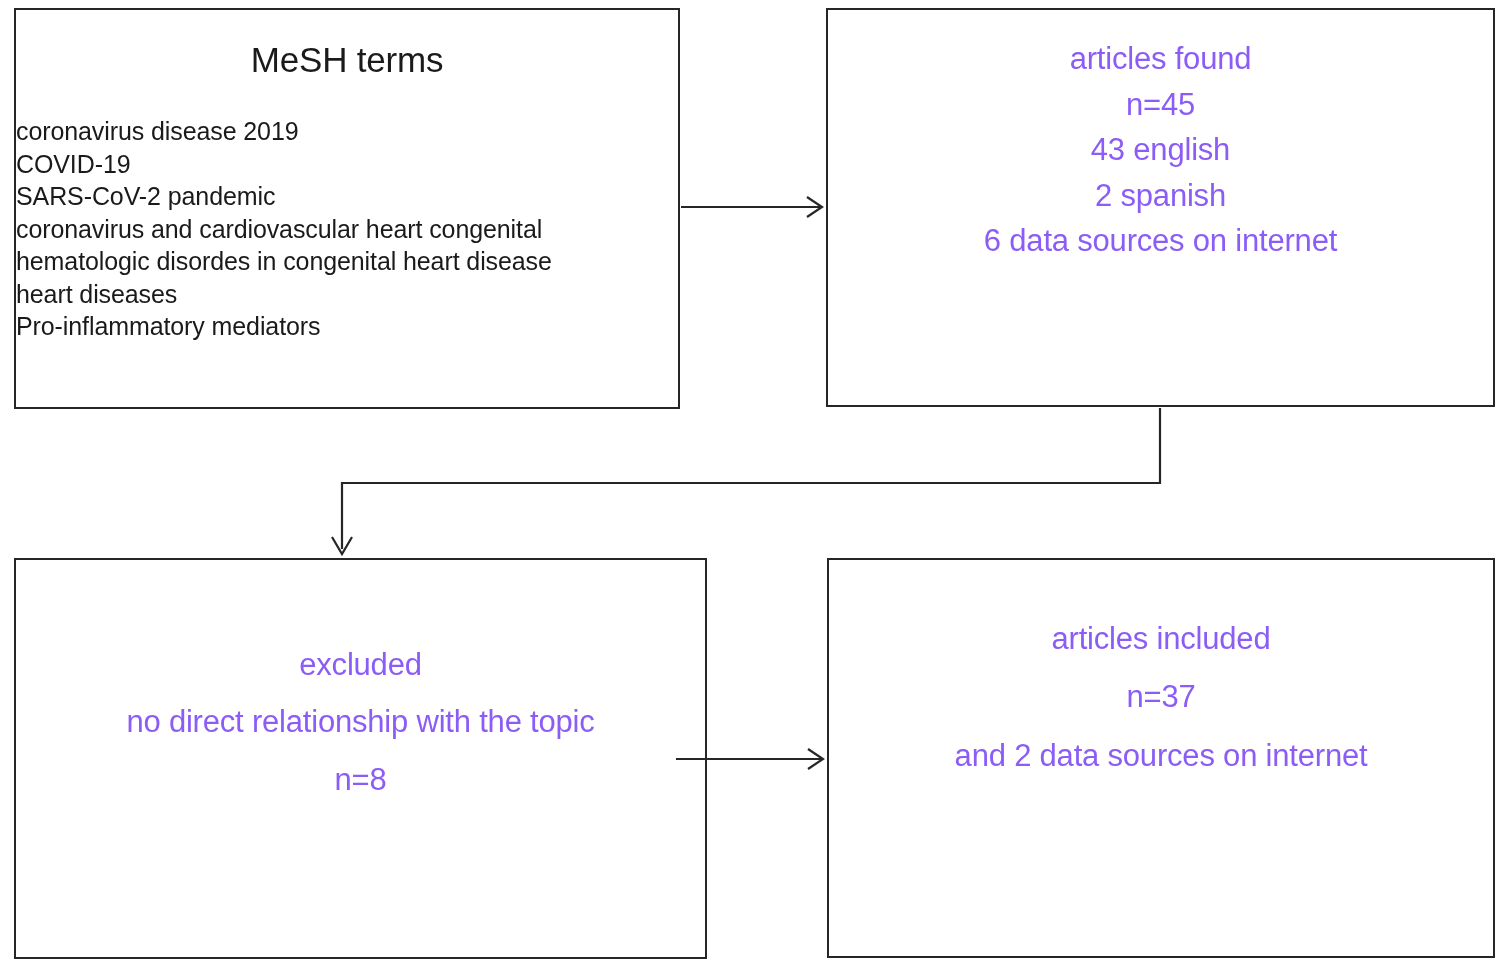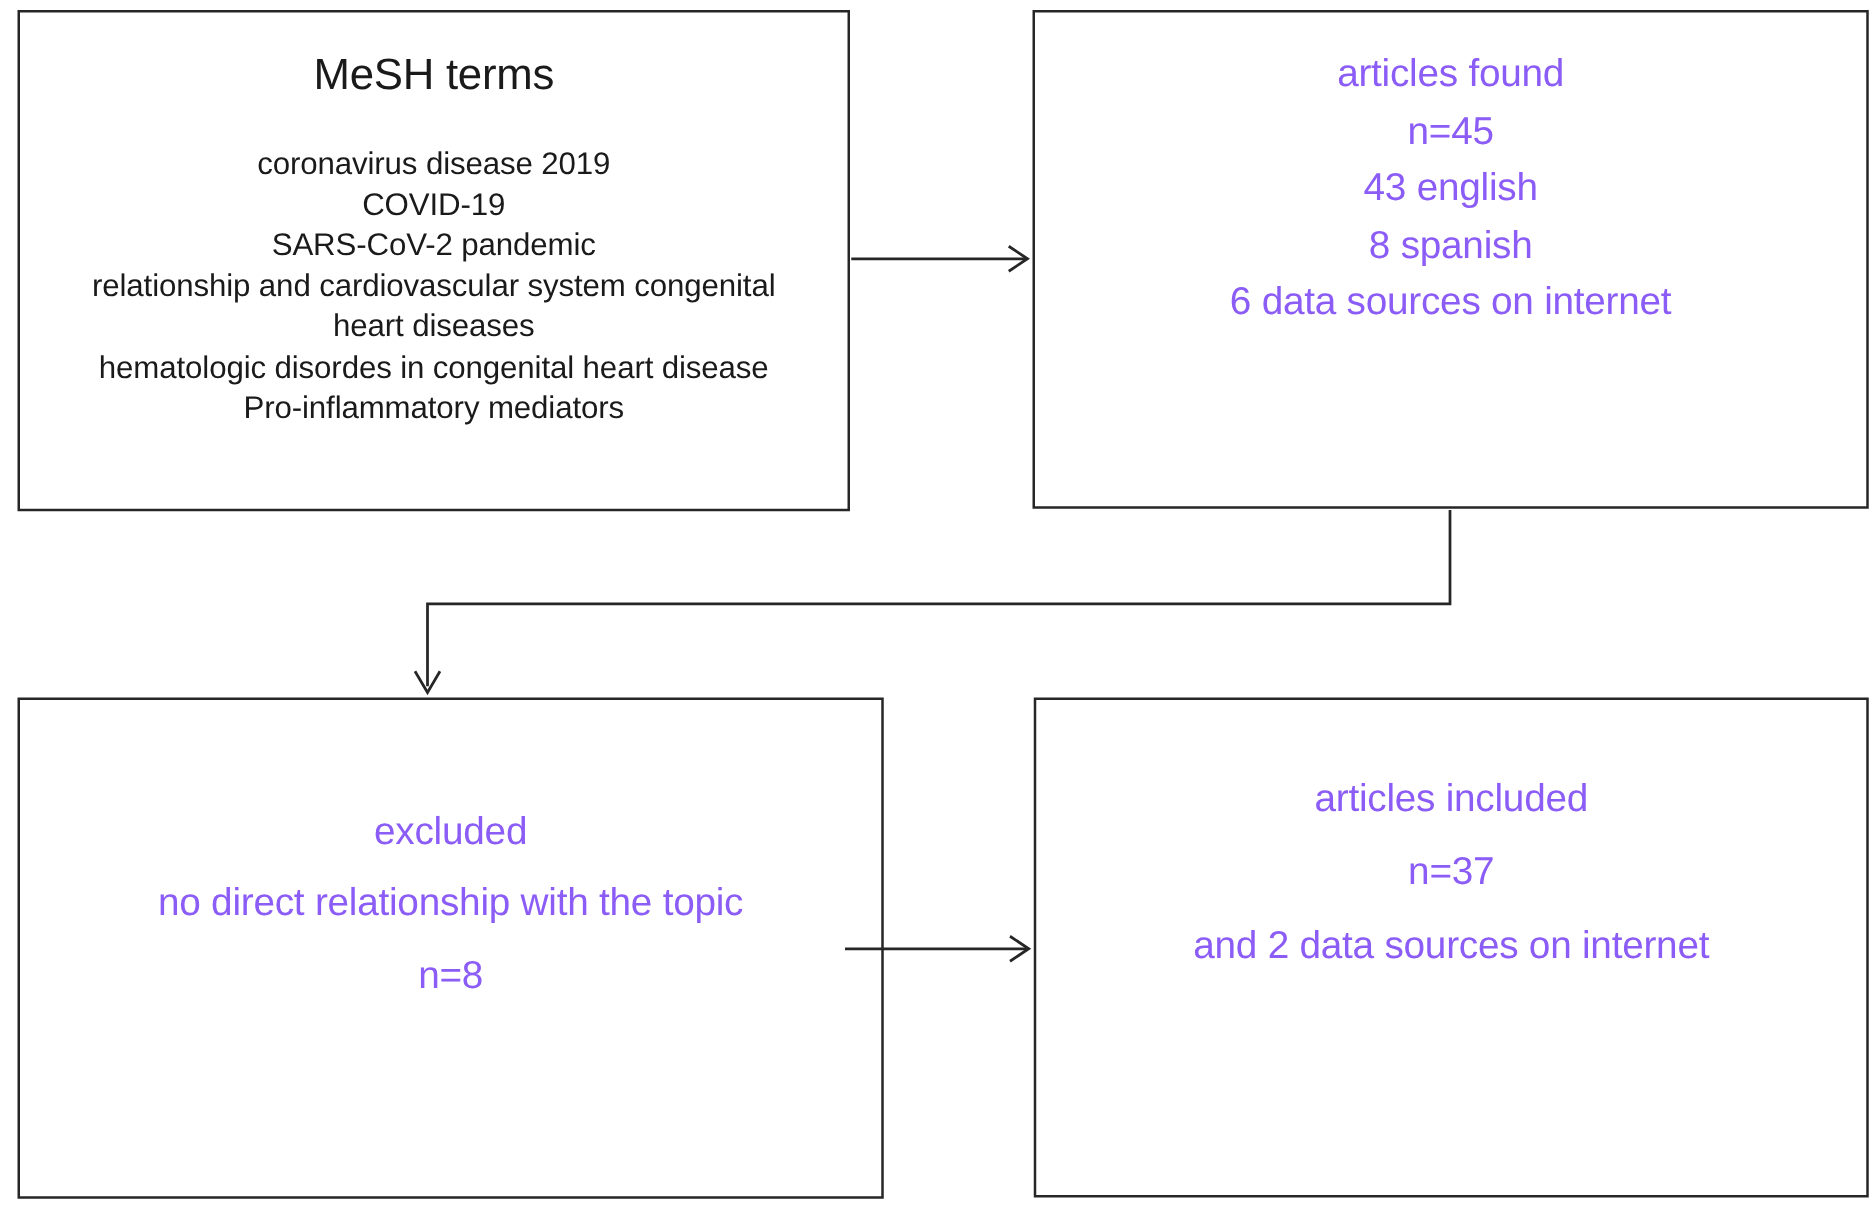--- a/index.html
+++ b/index.html
@@ -29,21 +29,21 @@
     font-size: 35px;
     color: #1a1a1a;
     text-align: center;
     line-height: 1.18;
     letter-spacing: -0.2px;
     white-space: nowrap;
   }
   .term-list {
     font-size: 25px;
     color: #1a1a1a;
-    text-align: center;
+    text-align: left;
     line-height: 1.30;
     letter-spacing: -0.1px;
     width: 100%;
   }
   .term-list div { white-space: nowrap; }
   .info-lines {
     font-size: 31px;
     color: #8b5cf6;
     text-align: center;
     line-height: 1.47;
@@ -87,33 +87,33 @@
 <body>
 
 <div id="canvas">
 
   <div class="flow-box" id="box-mesh">
     <div class="box-title">MeSH terms</div>
     <div class="term-list">
       <div>coronavirus disease 2019</div>
       <div>COVID-19</div>
       <div>SARS-CoV-2 pandemic</div>
-      <div>relationship and cardiovascular system congenital</div>
+      <div>coronavirus and cardiovascular heart congenital</div>
+      <div>hematologic disordes in congenital heart disease</div>
       <div>heart diseases</div>
-      <div>hematologic disordes in congenital heart disease</div>
       <div>Pro-inflammatory mediators</div>
     </div>
   </div>
 
   <div class="flow-box" id="box-found">
     <div class="info-lines">
       <div>articles found</div>
       <div>n=45</div>
       <div>43 english</div>
-      <div>8 spanish</div>
+      <div>2 spanish</div>
       <div>6 data sources on internet</div>
     </div>
   </div>
 
   <div class="flow-box" id="box-excluded">
     <div class="info-lines">
       <div>excluded</div>
       <div>no direct relationship with the topic</div>
       <div>n=8</div>
     </div>

